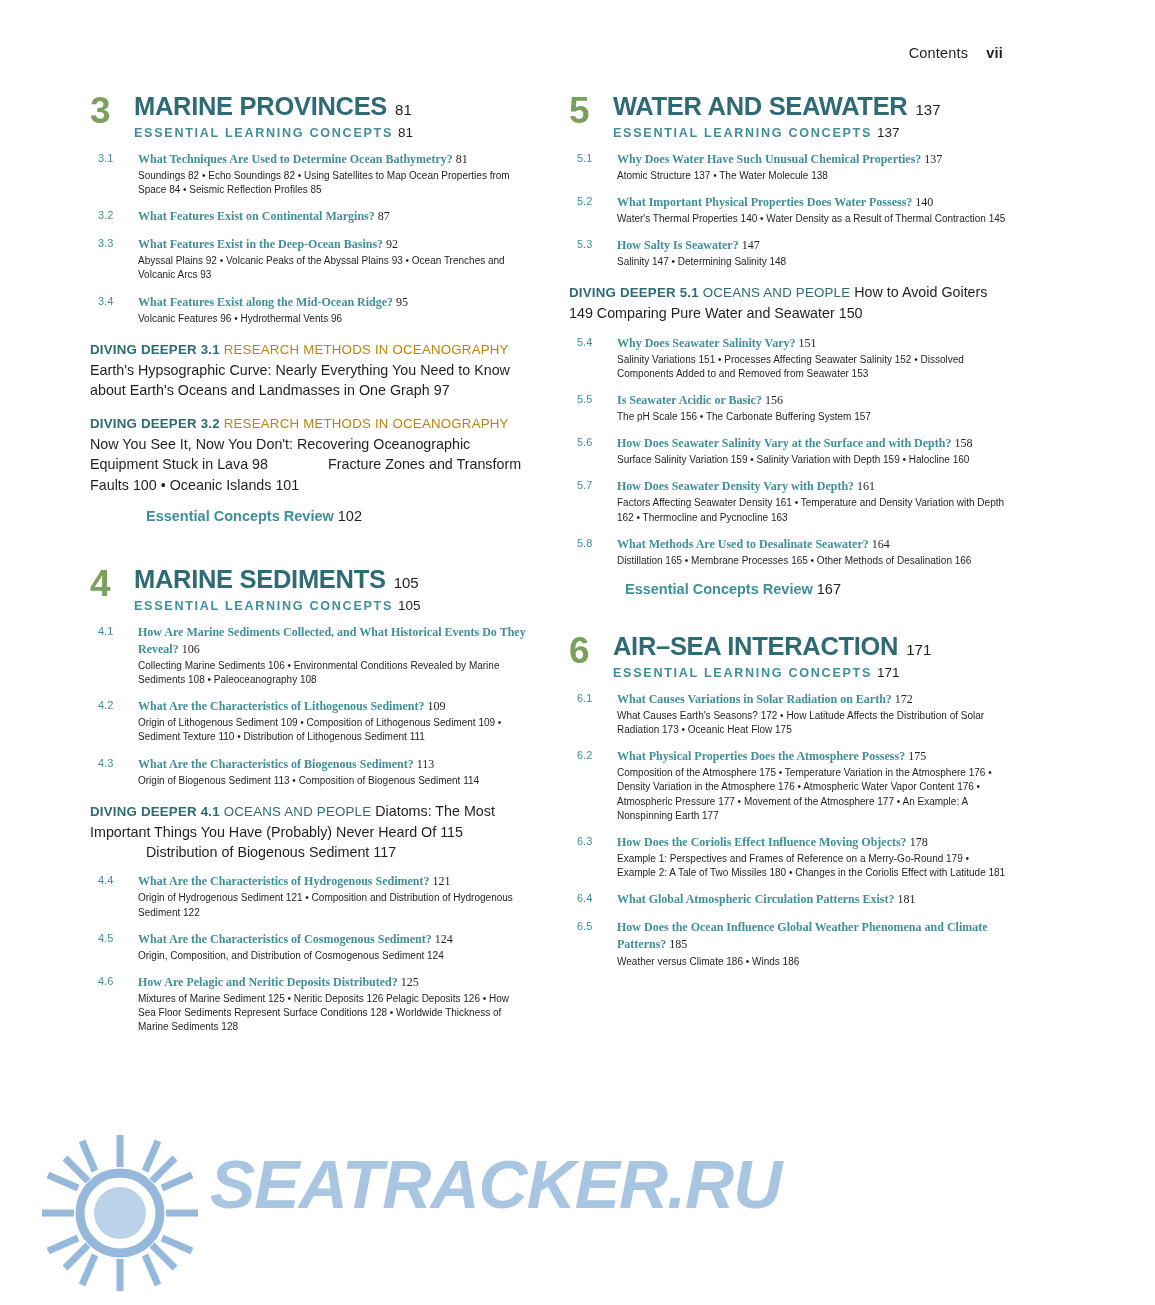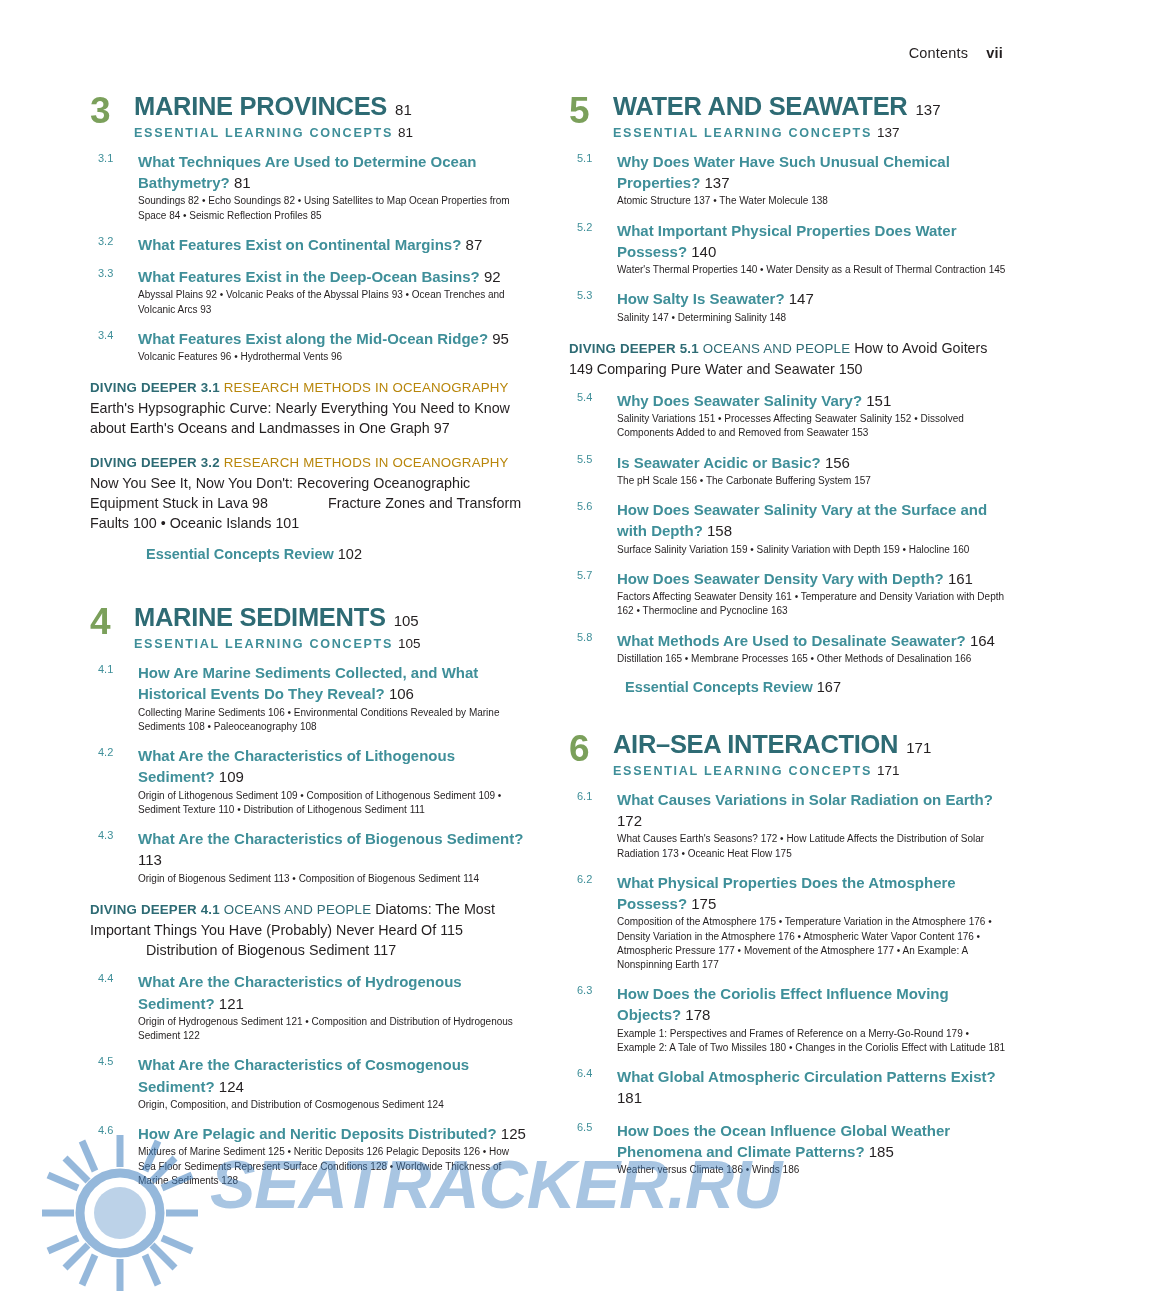--- a/index.html
+++ b/index.html
@@ -97,24 +97,25 @@
     font-weight: normal;
     color: #3f8f99;
     padding-left: 8px;
     box-sizing: border-box;
     line-height: 1.42;
   }
   .sec-body {
     flex: 1;
   }
   .sec-title {
-    font-size: 15px;
+    font-size: 12px;
     font-weight: bold;
     color: #3f8f99;
     line-height: 1.42;
+    font-family: Liberation Serif, serif;
   }
   .sec-title .pg {
     color: #231f20;
     font-weight: normal;
   }
   .sec-sub {
     font-size: 10px;
     color: #231f20;
     line-height: 1.42;
     margin-top: 1px;

